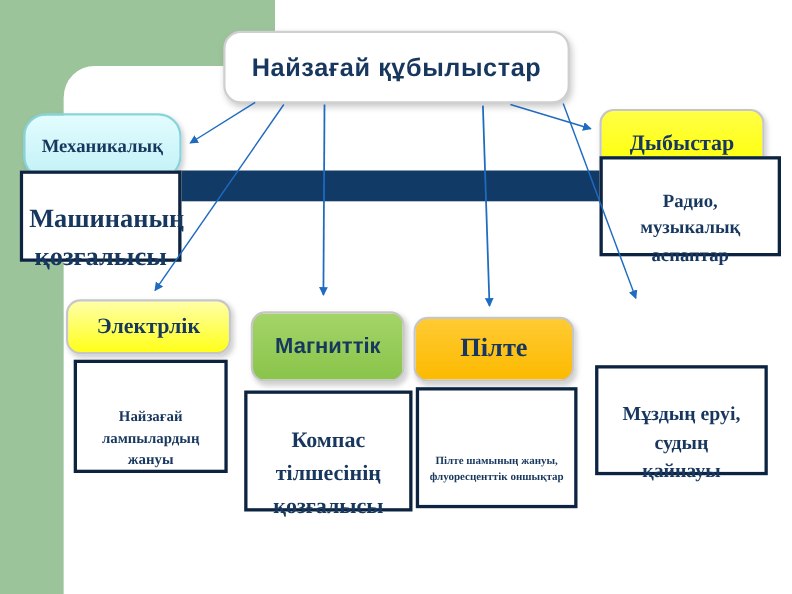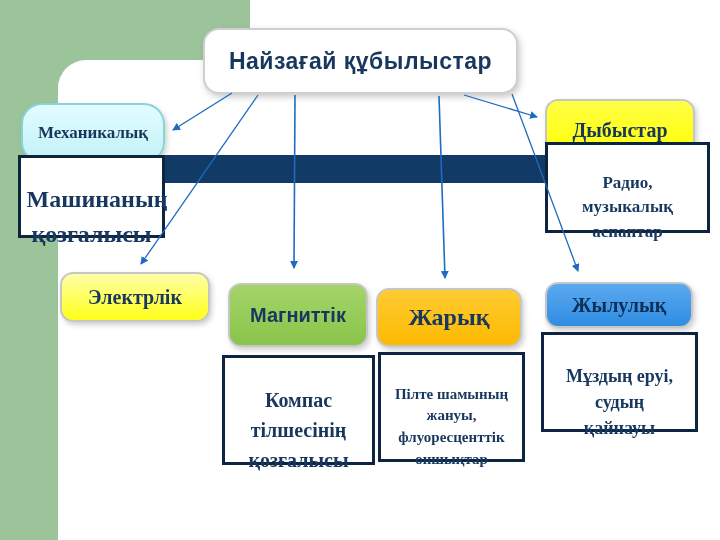--- a/index.html
+++ b/index.html
@@ -48,21 +48,21 @@
   #cat-electric{left:60px;top:272px;width:150px;height:50px;font-size:20px;
     background:linear-gradient(180deg,#ffffa8,#ffff1a);justify-content:center;}
   #ex-electric{left:67px;top:327px;width:140px;height:103px;font-size:13.5px;}
   #ex-electric span{width:110px;}
   #cat-magnetic{left:228px;top:283px;width:140px;height:64px;font-size:20px;
     font-family:"Liberation Sans",sans-serif;background:linear-gradient(180deg,#a3d468,#8ac44a);}
   #ex-magnetic{left:222px;top:355px;width:153px;height:110px;font-size:20px;line-height:1.5;}
   #ex-magnetic span{width:140px;text-align:center;}
   #cat-light{left:376px;top:288px;width:146px;height:59px;font-size:24px;
     background:linear-gradient(180deg,#ffca33,#fcba00);}
-  #ex-light{left:378px;top:352px;width:147px;height:110px;font-size:15px;}
+  #ex-light{left:378px;top:352px;width:147px;height:110px;font-size:10px;}
   #ex-light span{width:125px;}
   #cat-thermal{left:545px;top:282px;width:148px;height:46px;font-size:20px;color:#0d2f57;
     background:linear-gradient(180deg,#5ba9ef,#2f8de2);}
   #ex-thermal{left:541px;top:332px;width:157px;height:100px;font-size:18px;}
   #ex-thermal span{width:120px;}
   
   #arrows{position:absolute;left:0;top:0;width:720px;height:540px;z-index:4;pointer-events:none;}
 </style>
 </head>
 <body>
@@ -83,31 +83,31 @@
   <div class="cat" id="cat-sound">
     <span>Дыбыстар</span>
   </div>
   <div class="cat" id="cat-electric">
     <span>Электрлік</span>
   </div>
   <div class="cat" id="cat-magnetic">
     <span>Магниттік</span>
   </div>
   <div class="cat" id="cat-light">
-    <span>Жарық</span>
-  </div>
-  <div class="cat" id="cat-thermal">
-    <span>Жылулық</span>
+    <span>Пілте</span>
   </div>
 
   <div class="ex" id="ex-mechanical">
     <span>Машинаның қозғалысы</span>
   </div>
   <div class="ex" id="ex-sound">
     <span>Радио, музыкалық аспаптар</span>
+  </div>
+  <div class="ex" id="ex-electric">
+    <span>Найзағай лампылардың жануы</span>
   </div>
   <div class="ex" id="ex-magnetic">
     <span>Компас тілшесінің қозғалысы</span>
   </div>
   <div class="ex" id="ex-light">
     <span>Пілте шамының жануы, флуоресценттік оншықтар</span>
   </div>
   <div class="ex" id="ex-thermal">
     <span>Мұздың еруі, судың қайнауы</span>
   </div>

